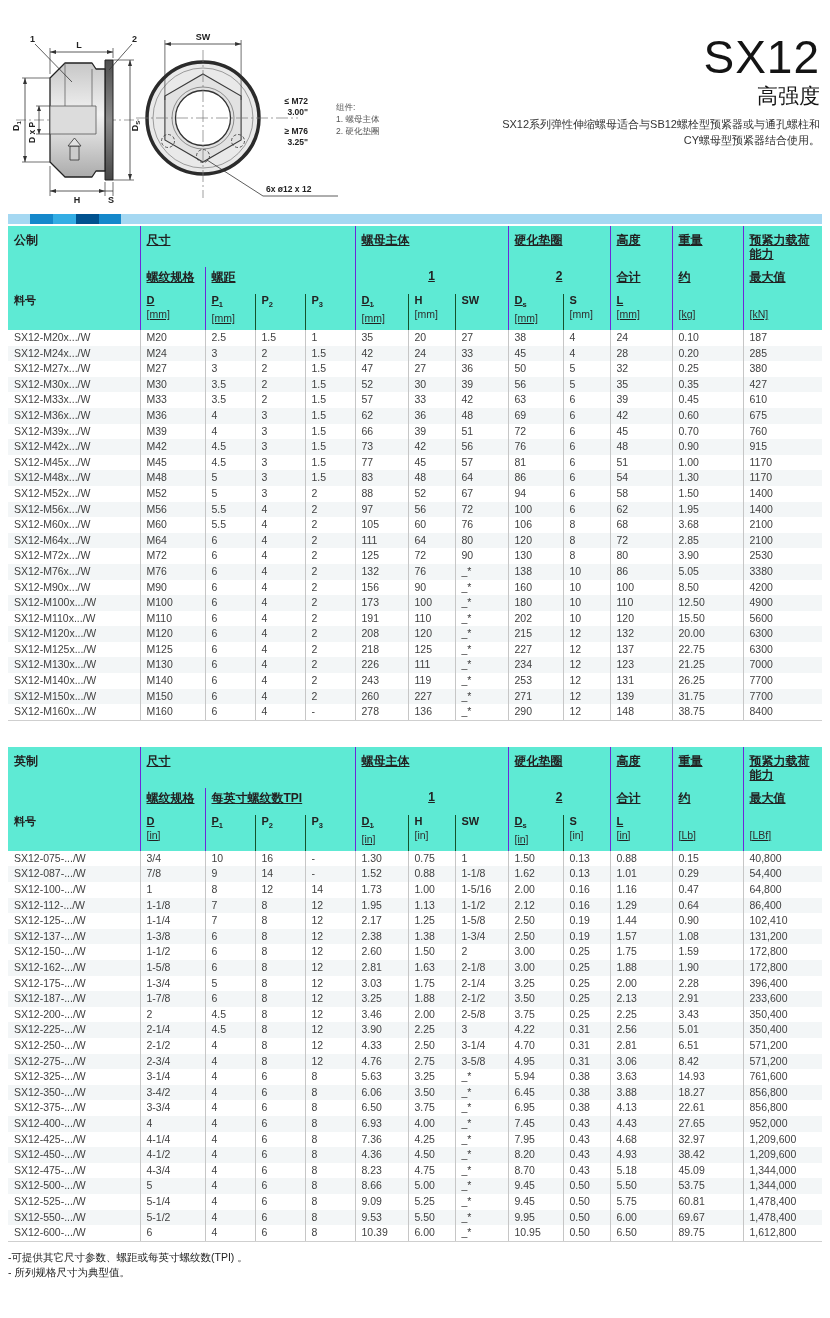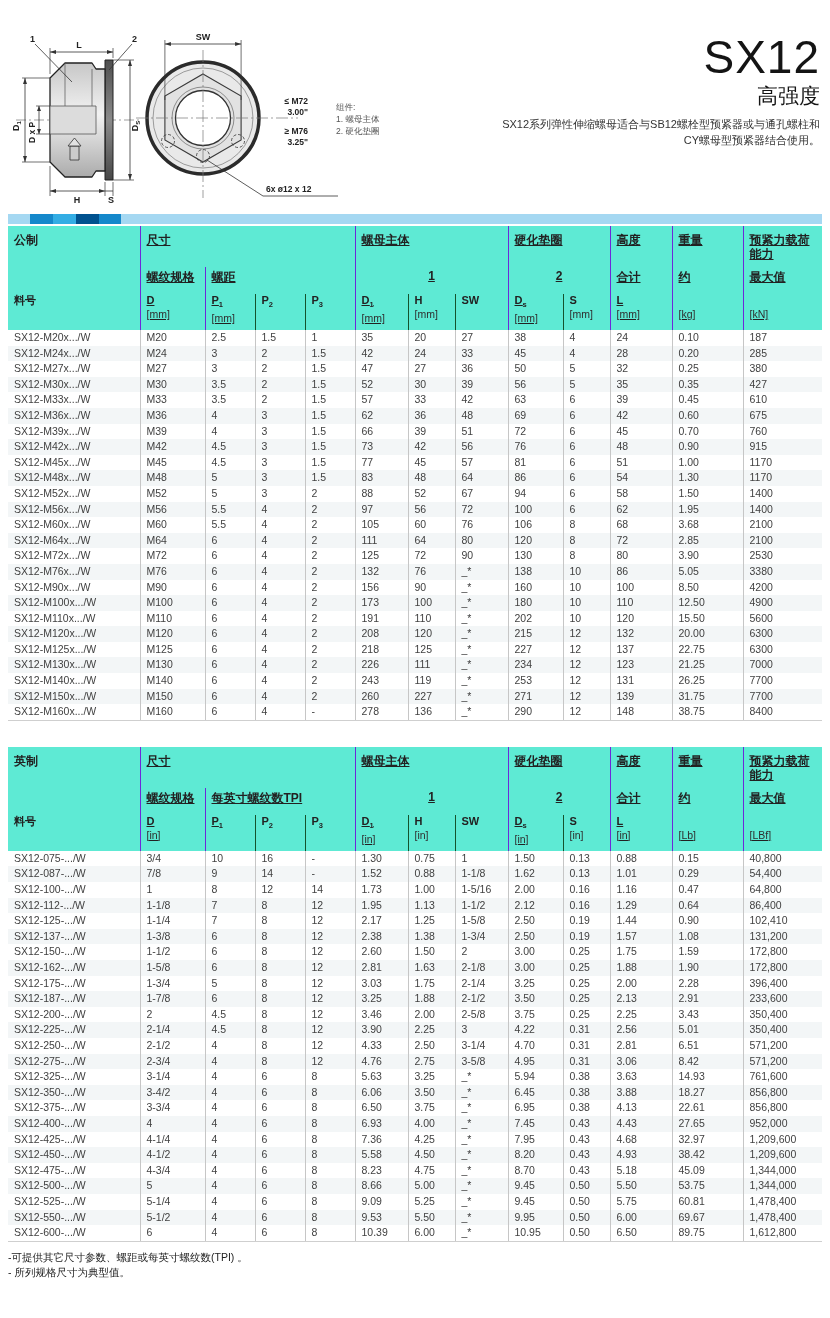--- a/index.html
+++ b/index.html
@@ -1022,21 +1022,21 @@
           <td>4.68</td>
           <td>32.97</td>
           <td>1,209,600</td>
         </tr>
         <tr>
           <td>SX12-450-.../W</td>
           <td>4-1/2</td>
           <td>4</td>
           <td>6</td>
           <td>8</td>
-          <td>5.58</td>
+          <td>4.36</td>
           <td>4.50</td>
           <td>_*</td>
           <td>8.20</td>
           <td>0.43</td>
           <td>4.93</td>
           <td>38.42</td>
           <td>1,209,600</td>
         </tr>
         <tr>
           <td>SX12-475-.../W</td>

